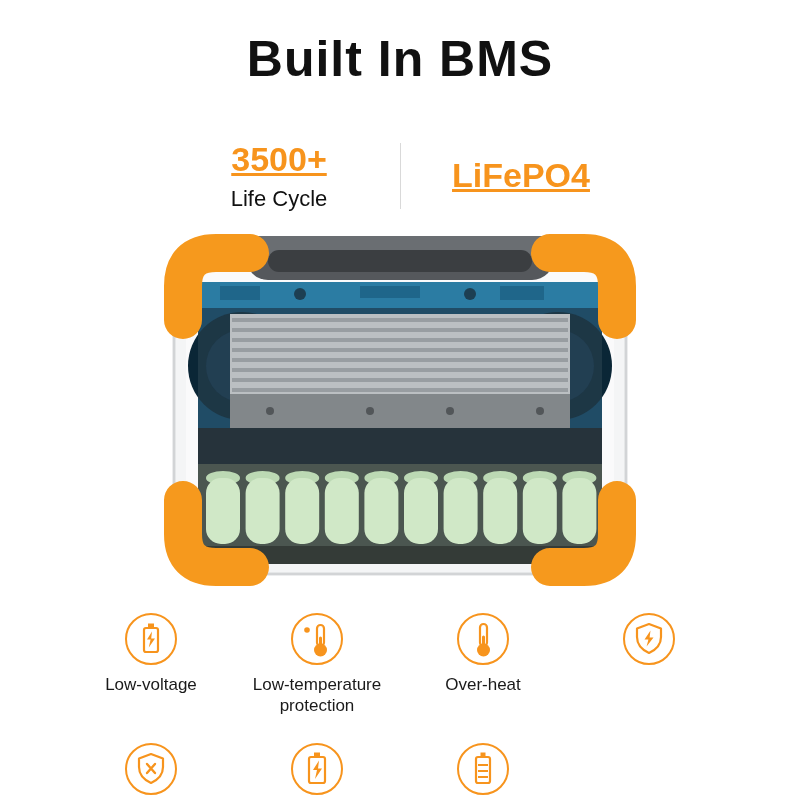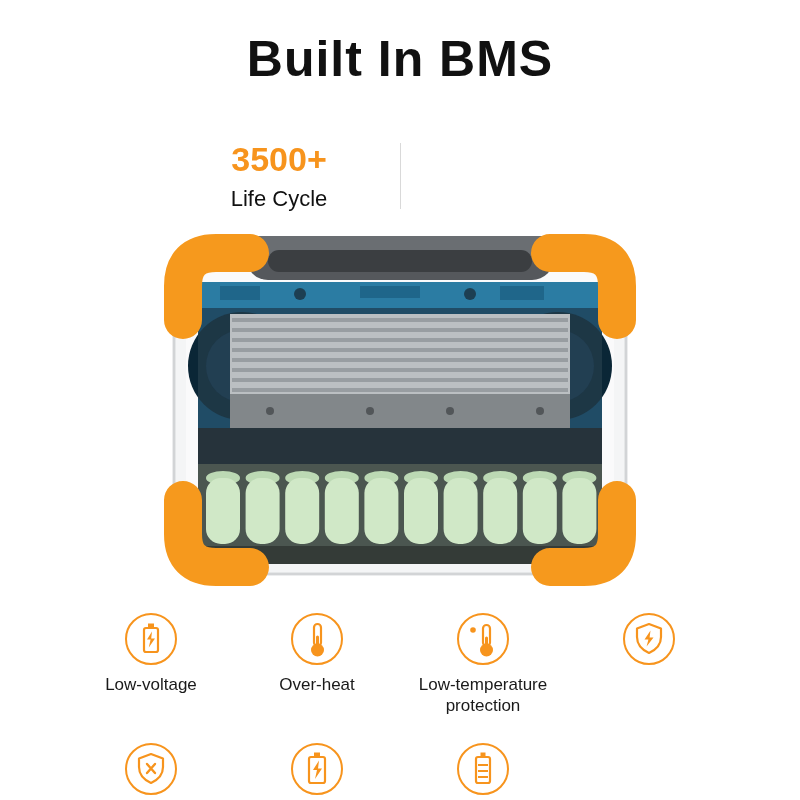--- a/index.html
+++ b/index.html
@@ -15,21 +15,21 @@
   }
   .title {
     margin-top: 30px;
     font-size: 50px;
     font-weight: bold;
     letter-spacing: 1px;
     color: var(--heading, #111111);
   }
   .stats { display: flex; align-items: center; margin-top: 18px; }
   .stat { text-align: center; min-width: 185px; padding: 0 28px; }
-  .stat-value { color: var(--accent, #F7941D); font-size: 34px; font-weight: bold; }
+  .stat-value { color: var(--accent, #F7941D); font-size: 34px; font-weight: bold; text-decoration: underline; }
   .stat-label { color: var(--heading, #111111); font-size: 22px; margin-top: 7px; }
   .vdivider { width: 1px; height: 66px; background: var(--divider, #D9D9D9); }
   .product { margin-top: 8px; width: 500px; height: 380px; }
   .product svg { display: block; }
   .features {
     margin-top: 12px;
     display: grid;
     grid-template-columns: repeat(4, 162px);
     justify-content: center;
     column-gap: 4px;
@@ -53,20 +53,21 @@
 
   <h1 class="title">Built In BMS</h1>
 
   <div class="stats">
     <div class="stat">
       <div class="stat-value">3500+</div>
       <div class="stat-label">Life Cycle</div>
     </div>
     <div class="vdivider"></div>
     <div class="stat">
+      <div class="stat-value">LiFePO4</div>
     </div>
   </div>
 
   <div class="product">
     <svg viewBox="0 0 500 380" width="500" height="380" aria-hidden="true">
 
       <rect x="24" y="40" width="452" height="314" rx="36" fill="#f4f5f6" stroke="#d9dbdd" stroke-width="2"></rect>
       <rect x="36" y="52" width="428" height="292" rx="26" fill="#ffffff" opacity="0.5"></rect>
 
       <rect x="48" y="62" width="404" height="282" fill="#dfe3e5"></rect>
@@ -160,39 +161,39 @@
         </svg>
       </span>
       <span class="flabel">Low-voltage</span>
     </div>
 
 
     <div class="feature">
       <span class="ficon">
         <svg viewBox="0 0 54 54">
           <circle cx="27" cy="27" r="25" fill="none" stroke="currentColor" stroke-width="2"></circle>
-          <rect x="24" y="12" width="7" height="22" rx="3.5" fill="none" stroke="currentColor" stroke-width="2.2"></rect>
-          <line x1="27.5" y1="25" x2="27.5" y2="33" stroke="currentColor" stroke-width="3" stroke-linecap="round"></line>
-          <circle cx="27.5" cy="38" r="6.5" fill="currentColor"></circle>
-        </svg>
-      </span>
-      <span class="flabel">Over-heat</span>
-    </div>
-
-    <div class="feature">
-      <span class="ficon">
-        <svg viewBox="0 0 54 54">
-          <circle cx="27" cy="27" r="25" fill="none" stroke="currentColor" stroke-width="2"></circle>
           <rect x="27" y="13" width="7" height="21" rx="3.5" fill="none" stroke="currentColor" stroke-width="2.2"></rect>
           <line x1="30.5" y1="26" x2="30.5" y2="33" stroke="currentColor" stroke-width="3" stroke-linecap="round"></line>
           <circle cx="30.5" cy="38" r="6.5" fill="currentColor"></circle>
           <circle cx="17" cy="18" r="2.8" fill="currentColor"></circle>
         </svg>
       </span>
       <span class="flabel">Low-temperature protection</span>
+    </div>
+
+    <div class="feature">
+      <span class="ficon">
+        <svg viewBox="0 0 54 54">
+          <circle cx="27" cy="27" r="25" fill="none" stroke="currentColor" stroke-width="2"></circle>
+          <rect x="24" y="12" width="7" height="22" rx="3.5" fill="none" stroke="currentColor" stroke-width="2.2"></rect>
+          <line x1="27.5" y1="25" x2="27.5" y2="33" stroke="currentColor" stroke-width="3" stroke-linecap="round"></line>
+          <circle cx="27.5" cy="38" r="6.5" fill="currentColor"></circle>
+        </svg>
+      </span>
+      <span class="flabel">Over-heat</span>
     </div>
 
     <div class="feature">
       <span class="ficon">
         <svg viewBox="0 0 54 54">
           <circle cx="27" cy="27" r="25" fill="none" stroke="currentColor" stroke-width="2"></circle>
           <path d="M27 12 L39 16.5 V25 Q39 35.5 27 41 Q15 35.5 15 25 V16.5 Z" fill="none" stroke="currentColor" stroke-width="2.2" stroke-linejoin="round"></path>
           <path d="M28.5 18.5 L22.5 27.5 H26.4 L24.6 34.5 L31.5 25.5 H27.6 Z" fill="currentColor"></path>
         </svg>
       </span>

